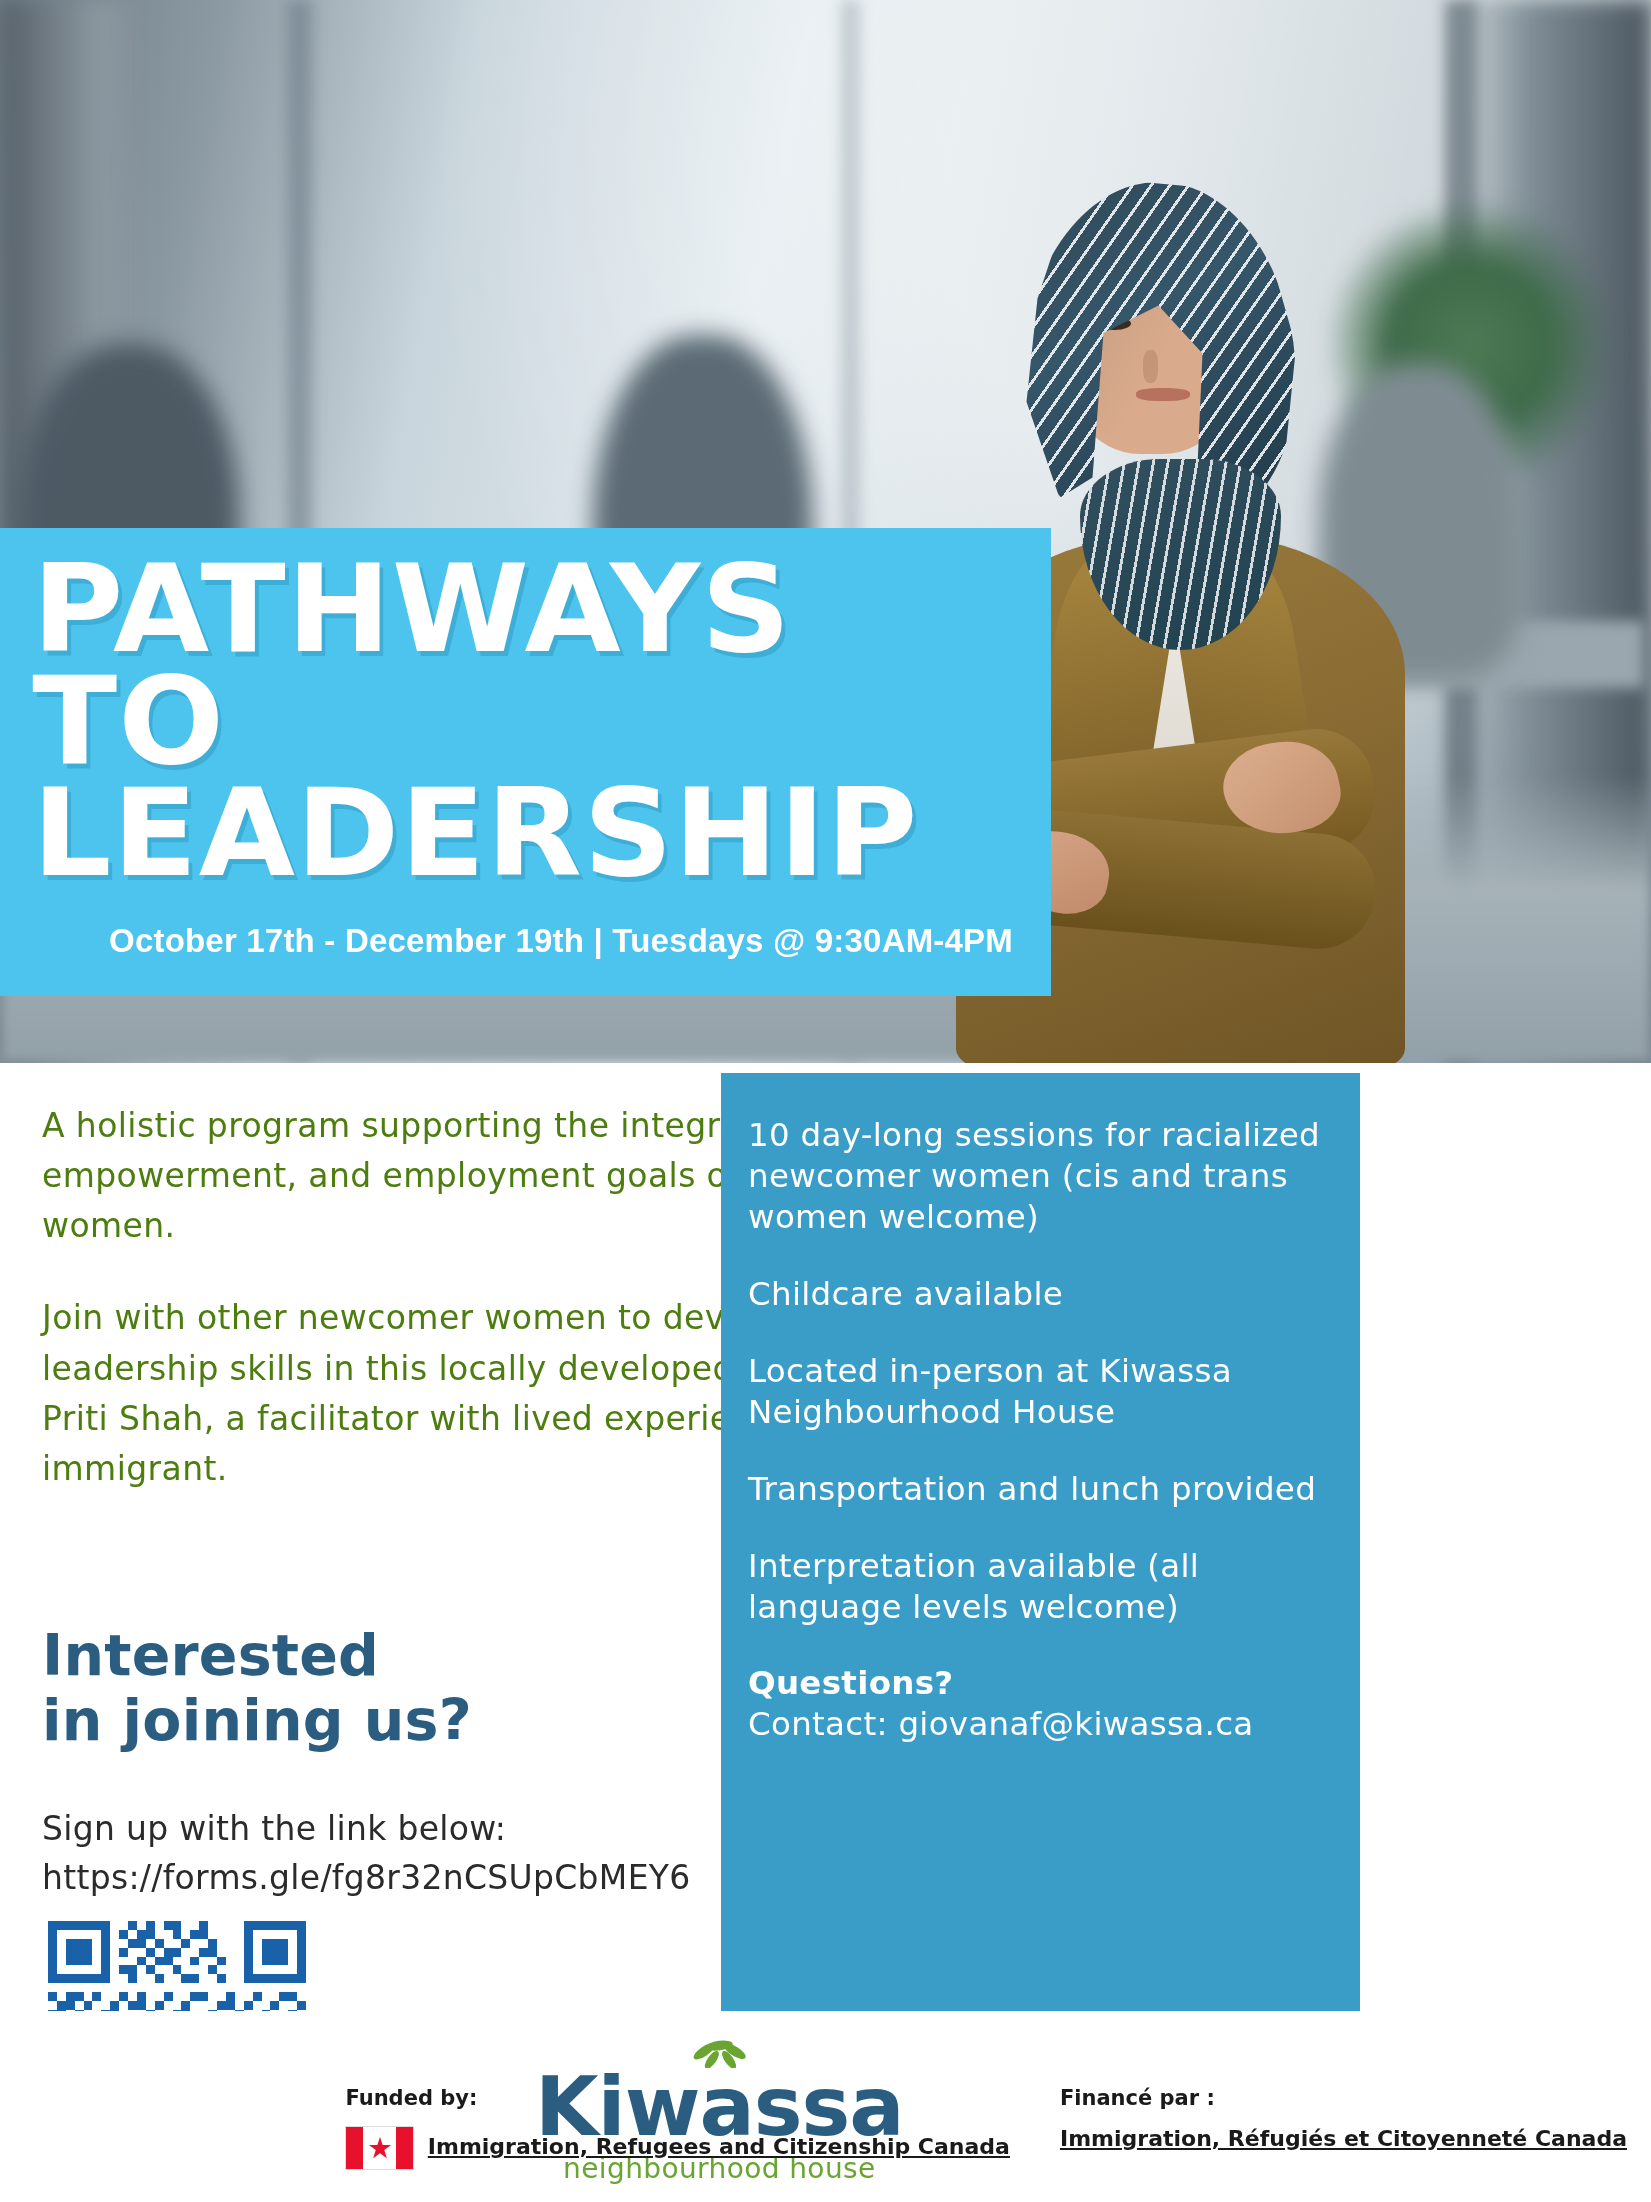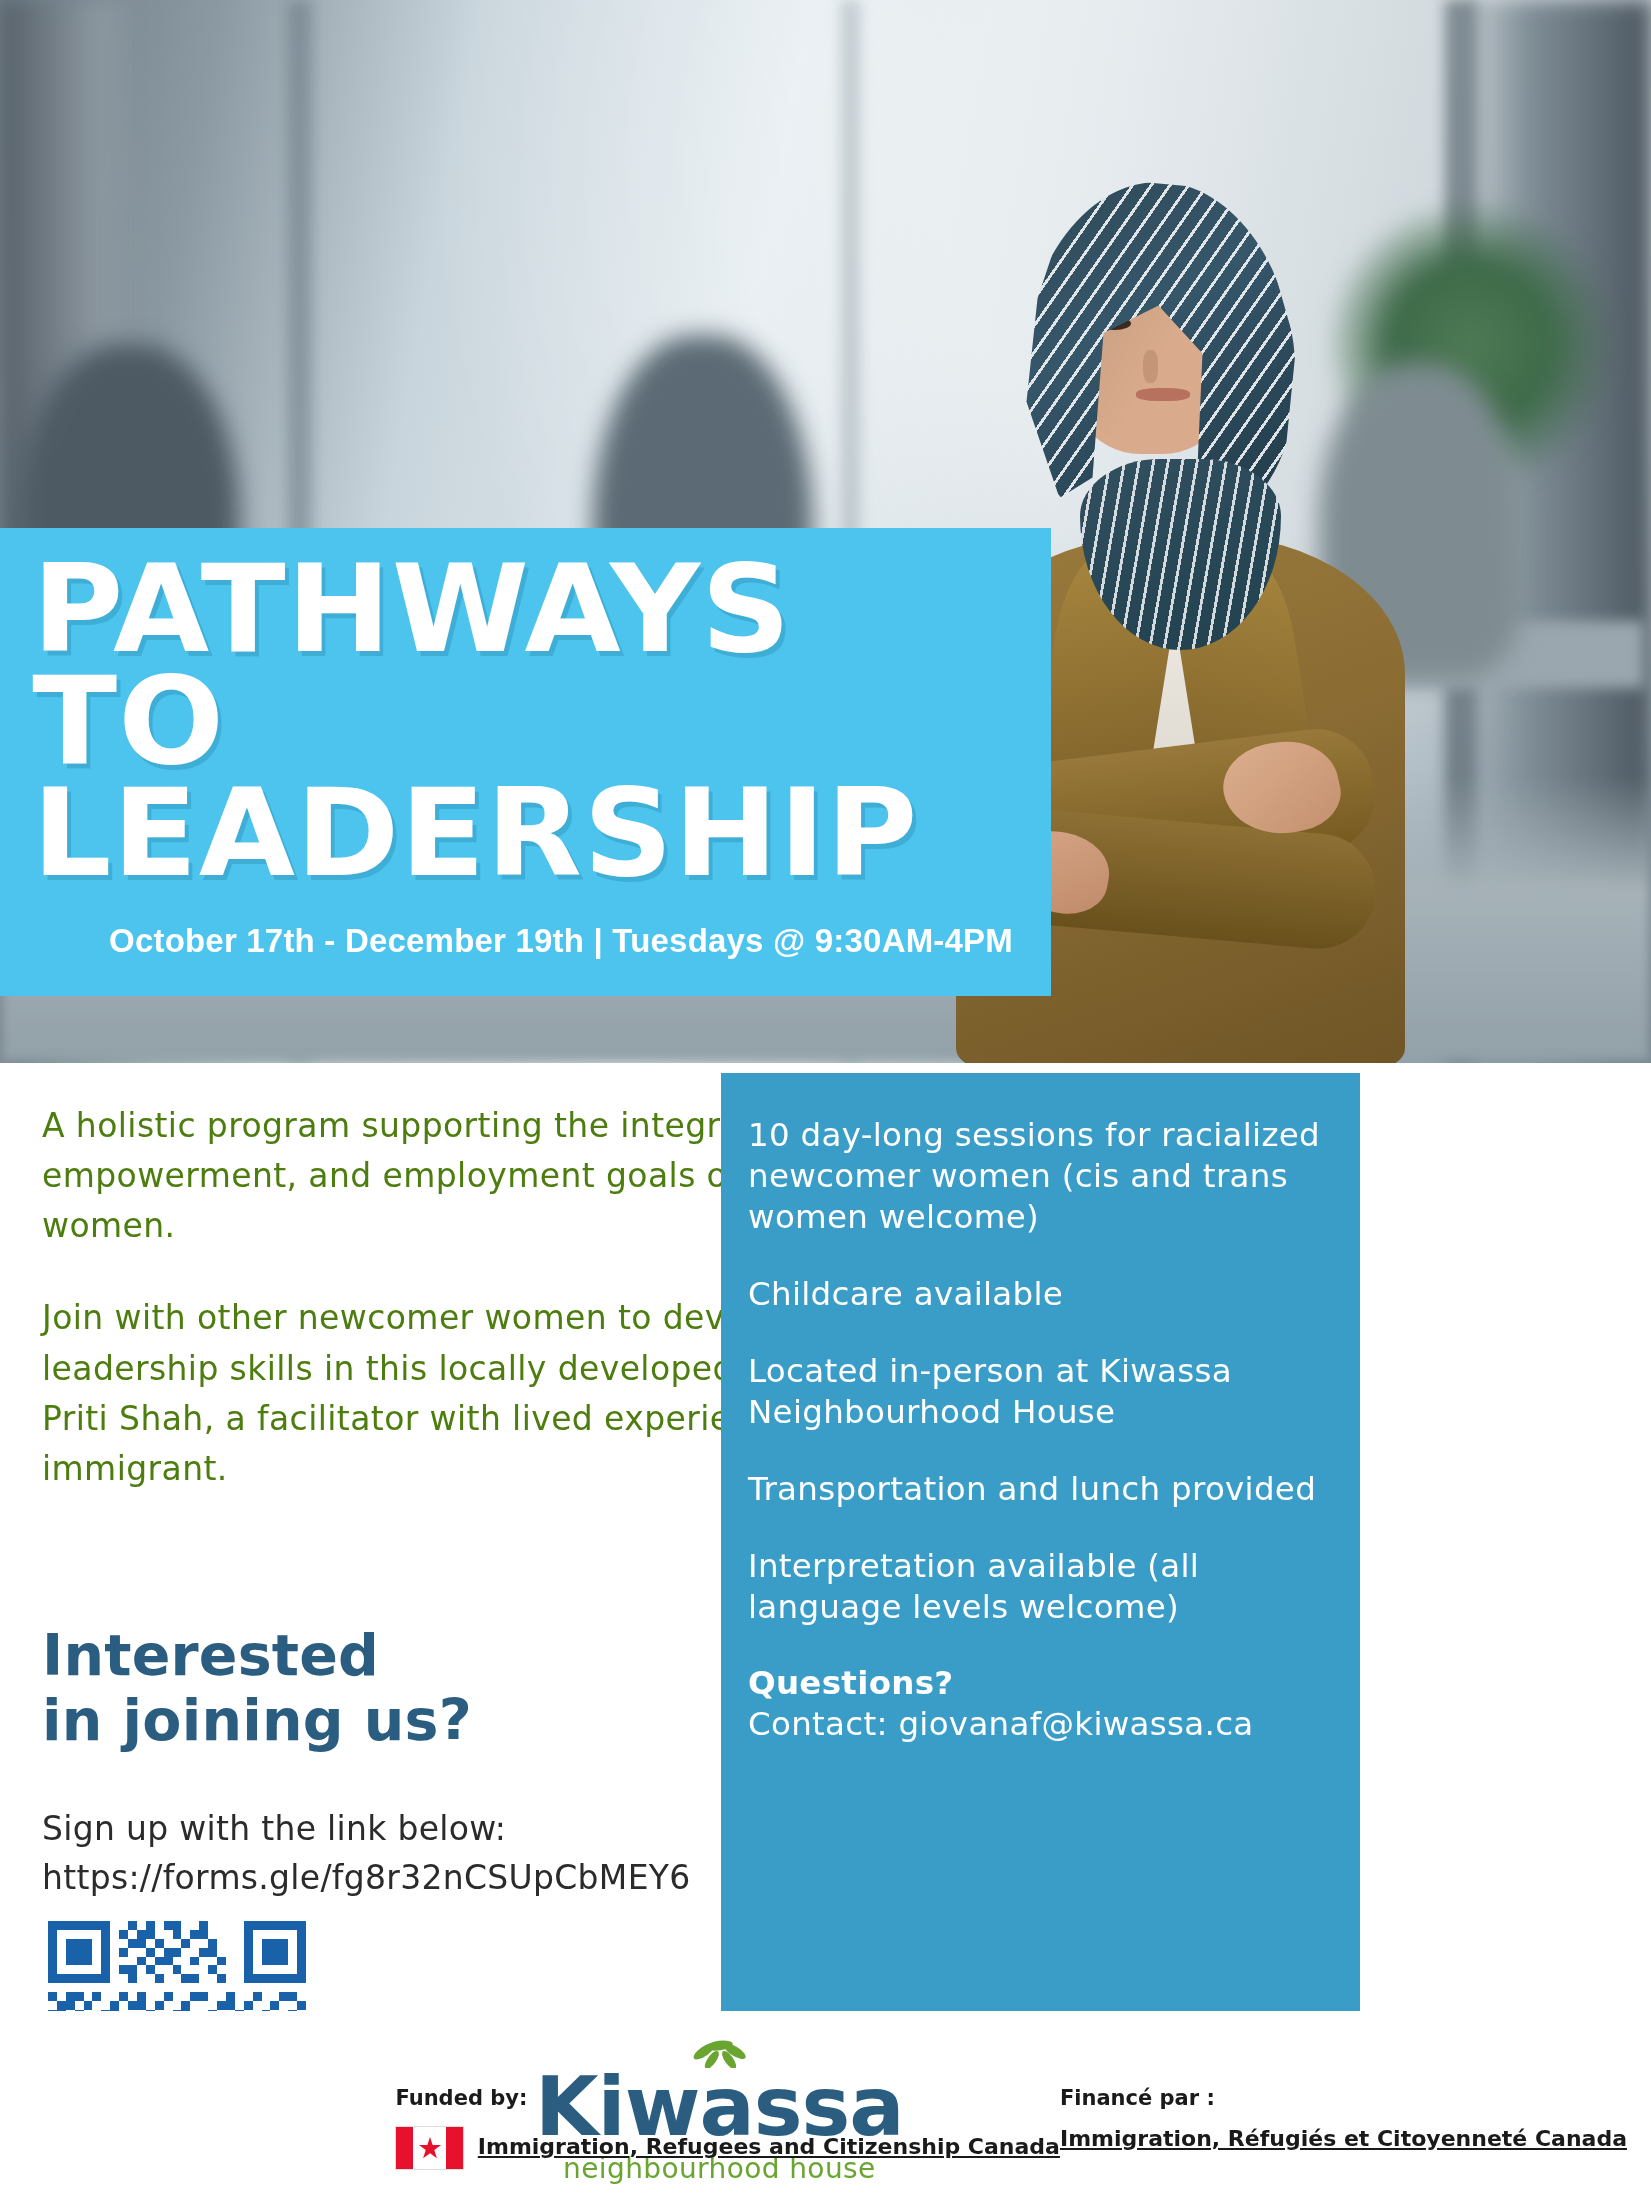--- a/index.html
+++ b/index.html
@@ -333,20 +333,21 @@
     font-family: "DejaVu Sans", sans-serif;
     font-size: 28px;
     color: #6aa532;
     letter-spacing: 0.4px;
     margin-top: 5.7px;
   }
   .funders {
     position: absolute;
     right: 25px; bottom: 32.5px;
     display: flex;
+    gap: 50px;
     align-items: flex-start;
   }
   .funder-col .head {
     font-family: "DejaVu Sans", sans-serif;
     font-size: 21px;
     font-weight: 700;
     color: #1a1a1a;
     margin-bottom: 15.3px;
   }
   .funder-row { display: flex; align-items: center; gap: 13.4px; }

